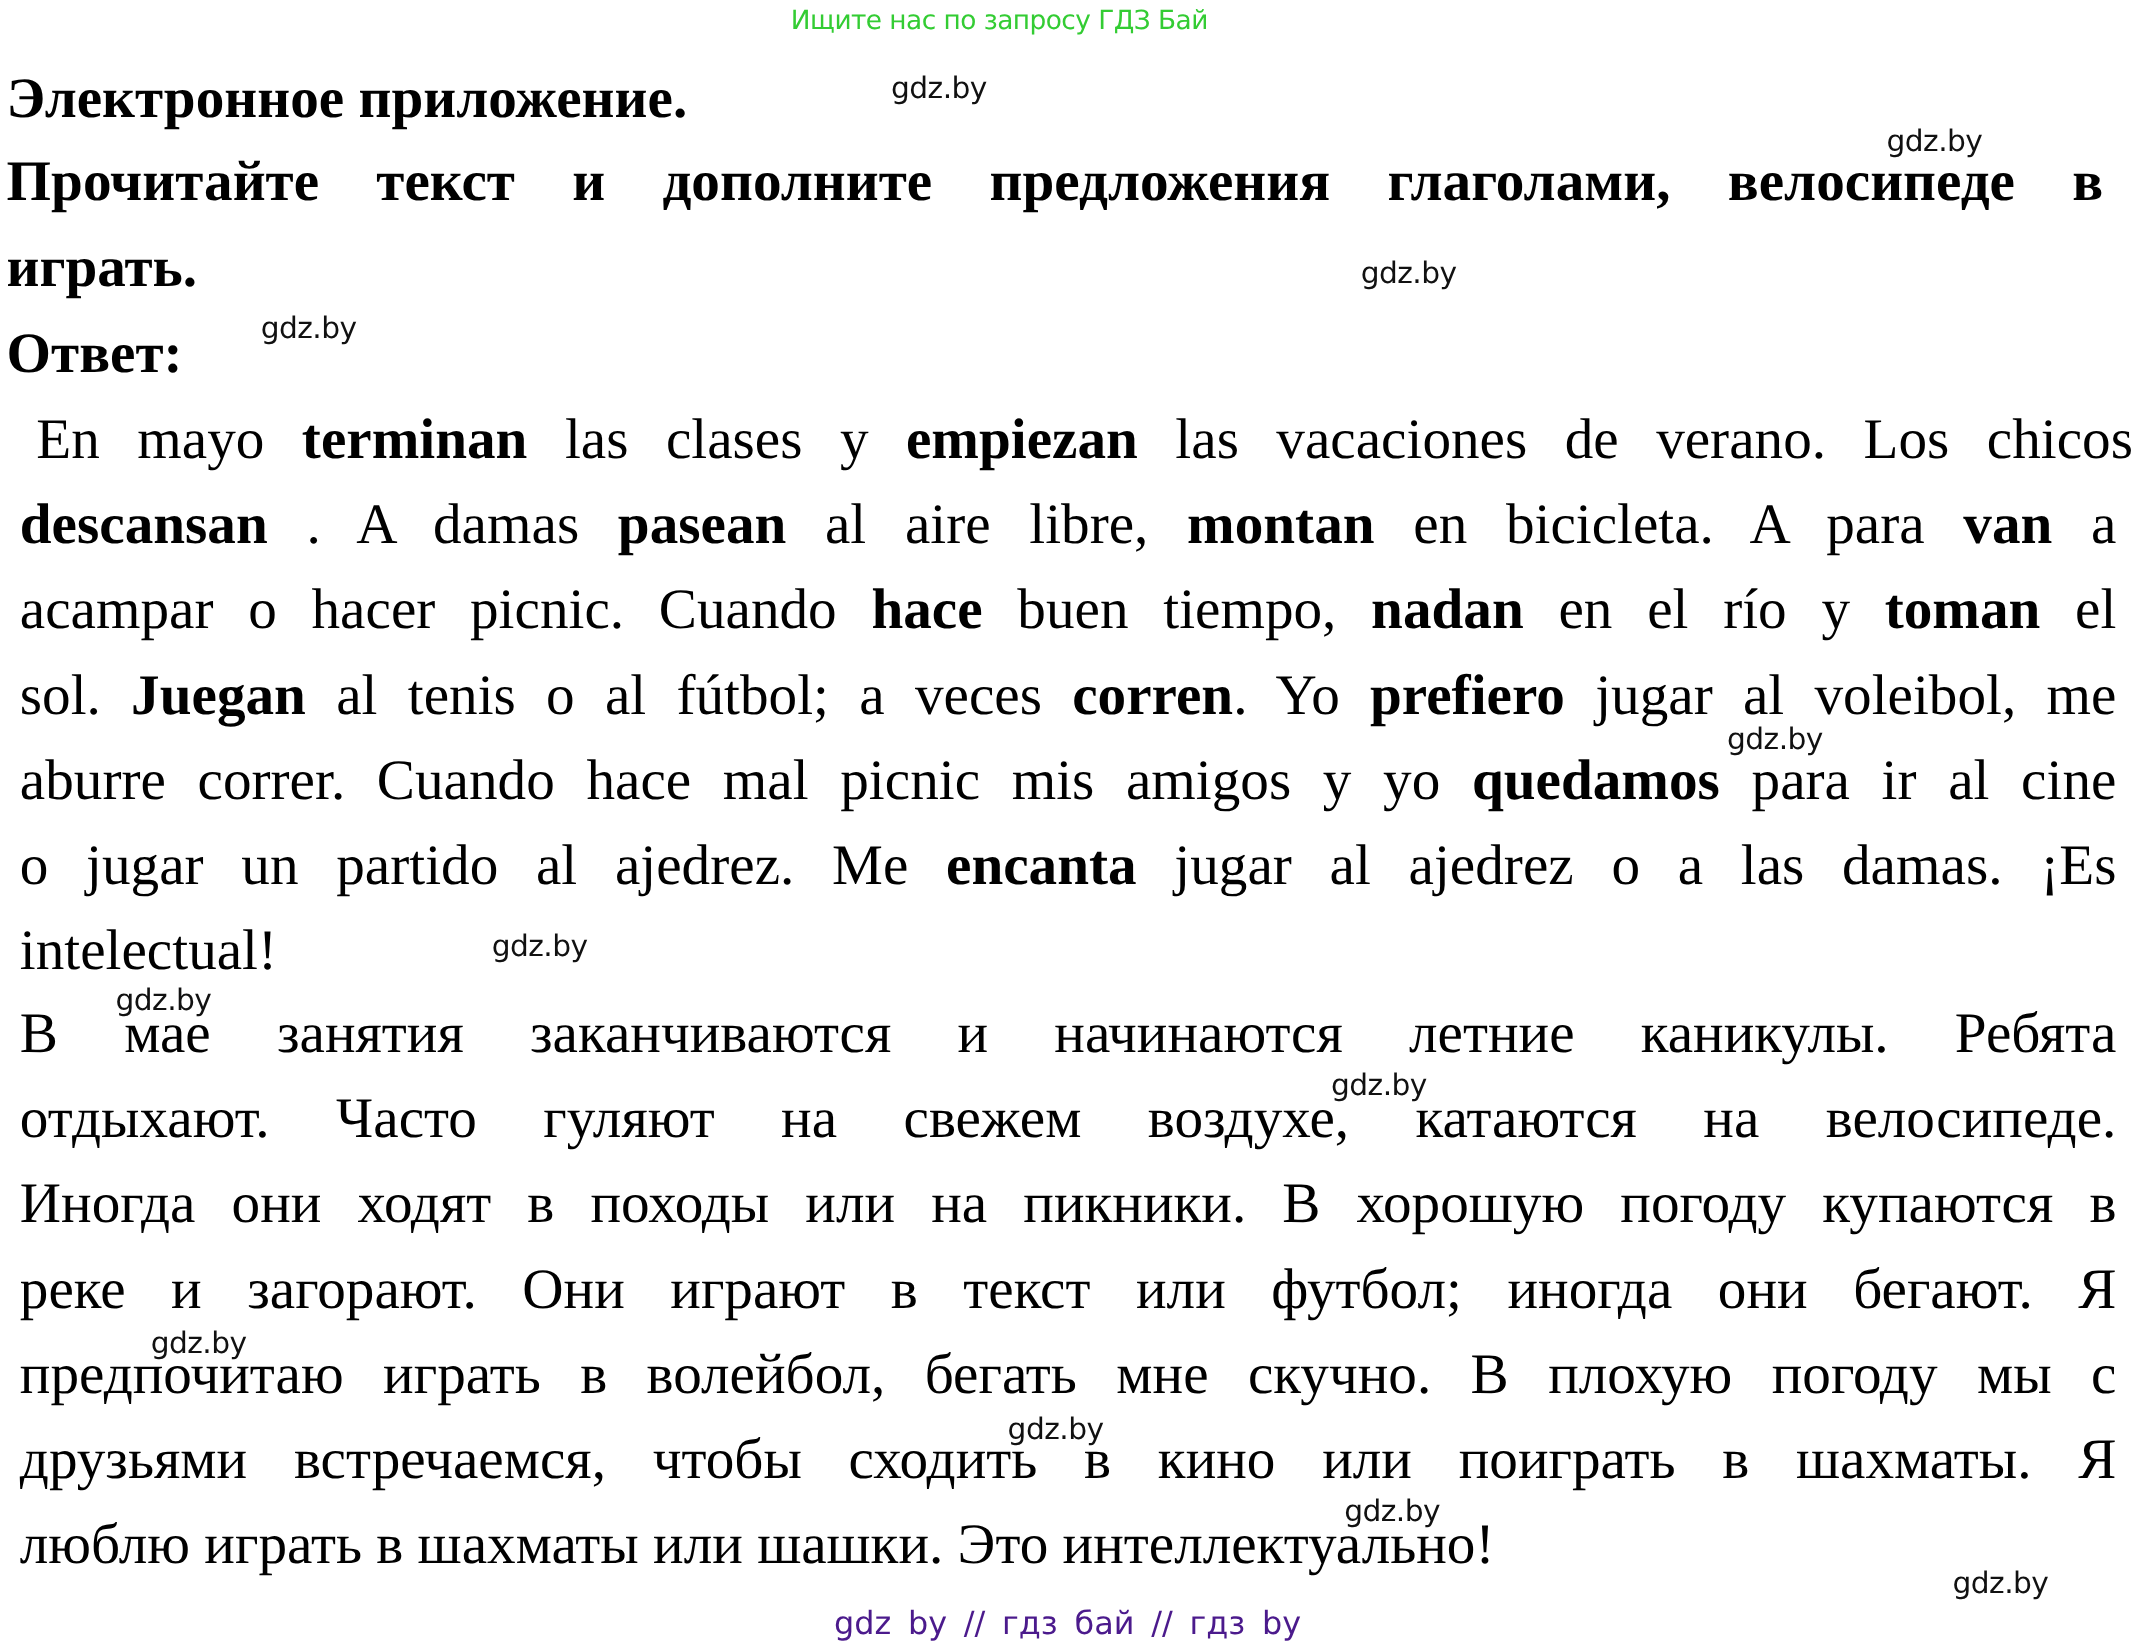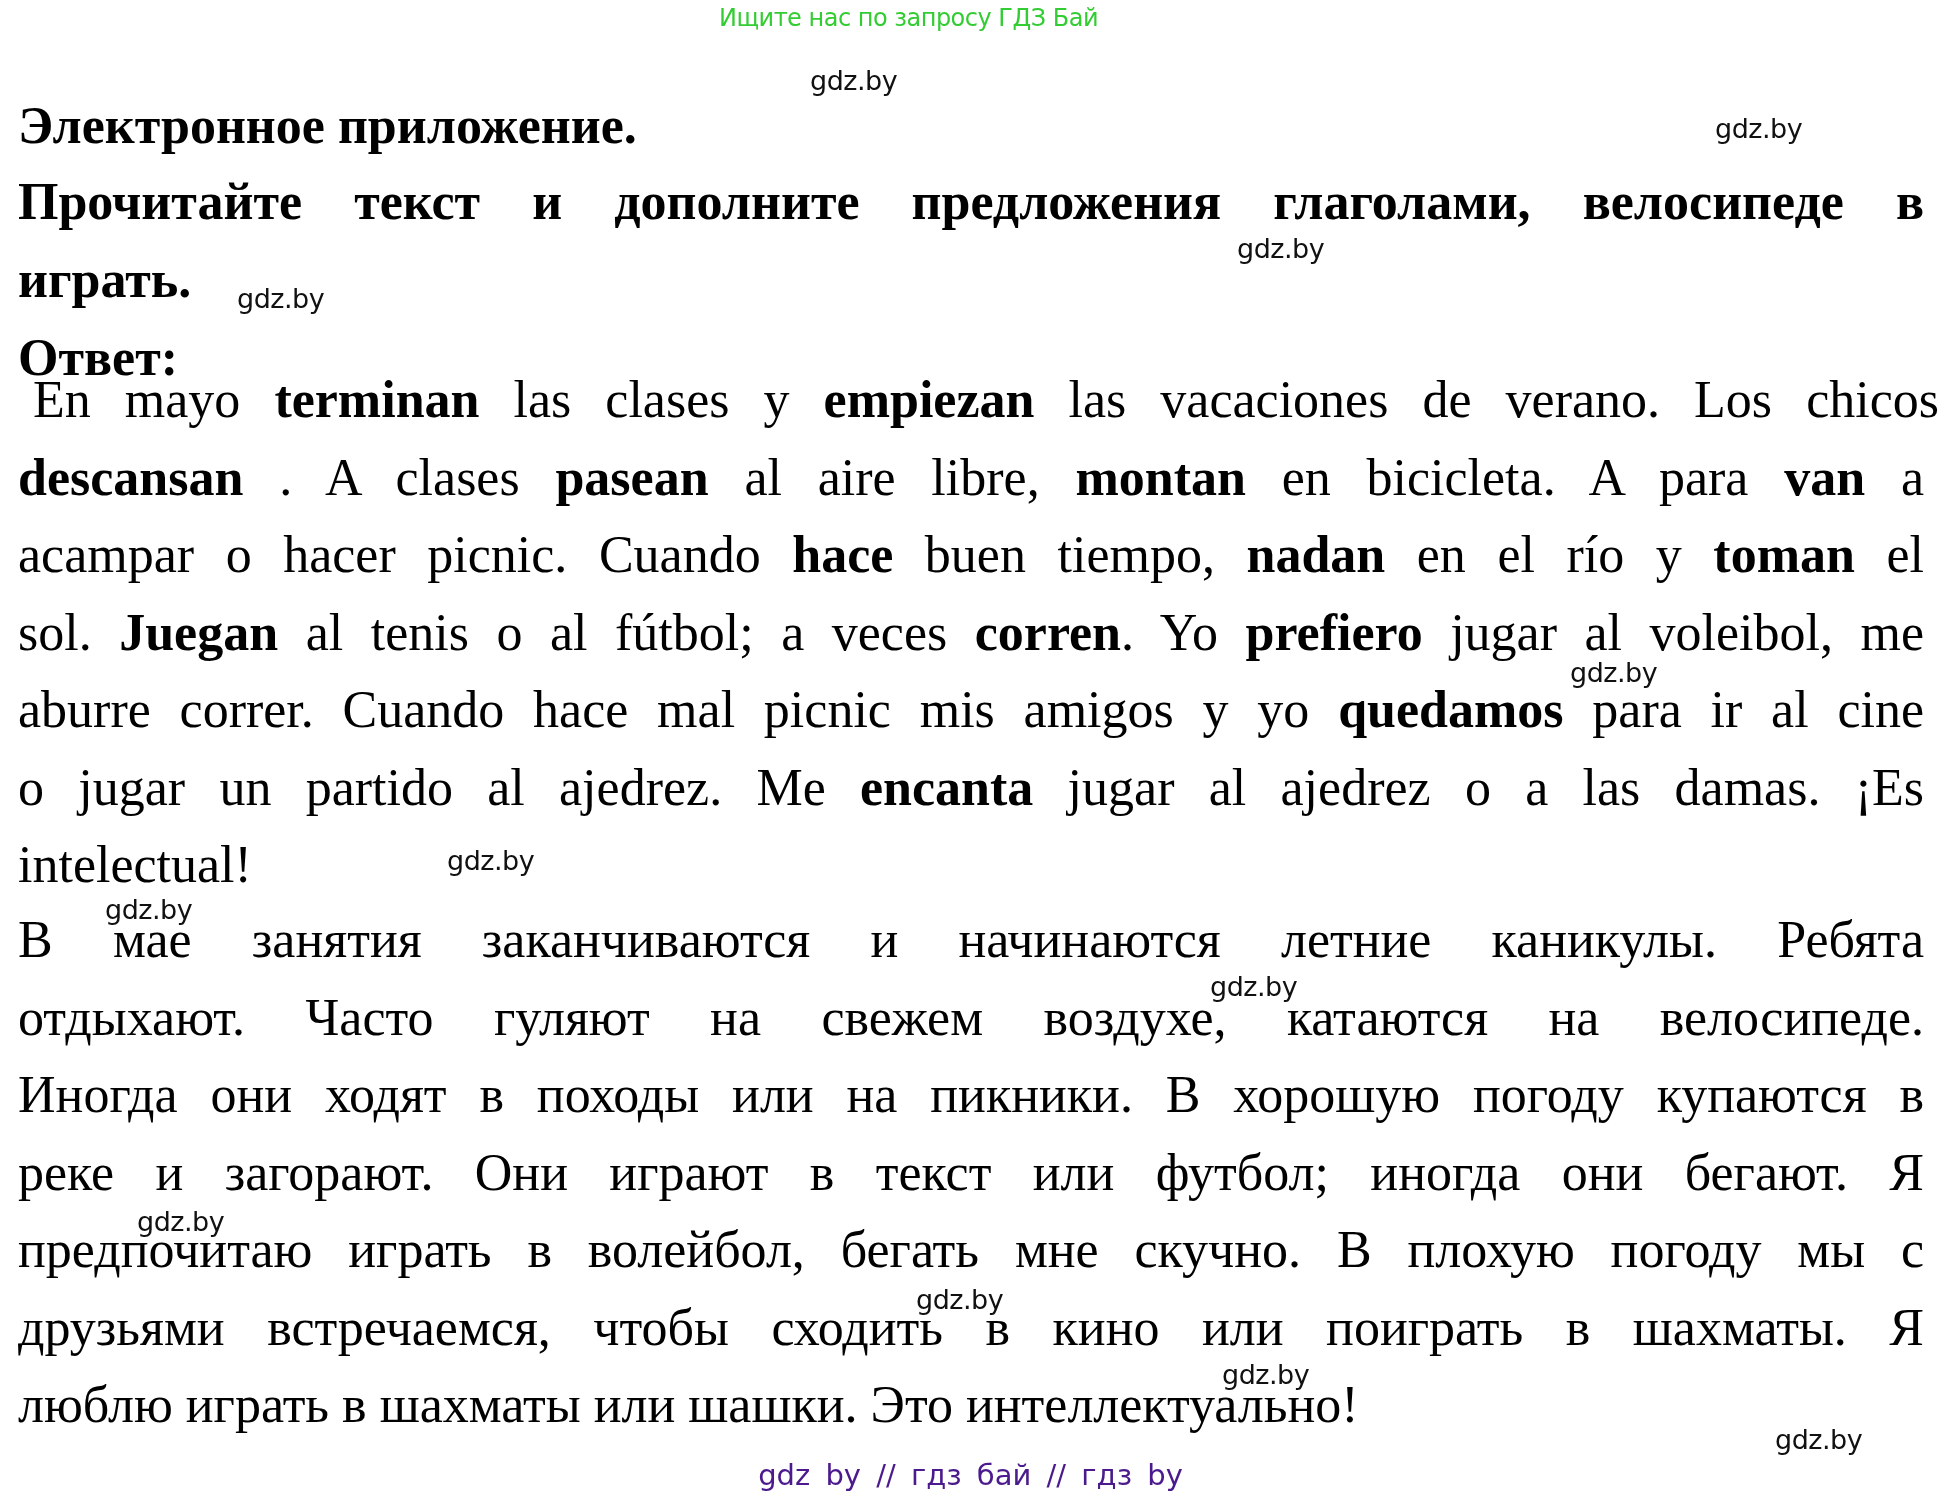--- a/index.html
+++ b/index.html
@@ -4,22 +4,22 @@
 <style>
   html, body { margin: 0; padding: 0; background: #ffffff; }
   body { width: 1941px; height: 1496px; position: relative; overflow: hidden; }
   .abs { position: absolute; white-space: nowrap; }
   .header-banner {
     left: 0; width: 1749px; top: 0; text-align: center;
     font-family: "DejaVu Sans", sans-serif; font-size: 24px; line-height: 36px;
     color: #33cc33; letter-spacing: -0.5px; margin-left: 34px;
   }
   .title {
-    left: 18px; font-family: "Liberation Serif", serif; font-weight: bold;
-    font-size: 52px; line-height: 60px; color: #000; margin-top: 36px;
+    left: 6px; font-family: "Liberation Serif", serif; font-weight: bold;
+    font-size: 52px; line-height: 60px; color: #000;
   }
   .line {
     left: 18px; width: 1906px; font-family: "Liberation Serif", serif;
     font-size: 52px; line-height: 60px; color: #000;
     text-align: justify; text-align-last: justify; white-space: normal;
     height: 62px; overflow: visible;
   }
   .line.last { text-align-last: left; }
   .line b { font-weight: bold; }
   .wm {
@@ -37,21 +37,21 @@
 
 <div class="abs header-banner">Ищите нас по запросу ГДЗ Бай</div>
 
 <div class="abs title" style="top:60px">Электронное приложение.</div>
 <div class="abs title" style="top:136px; width:1906px; text-align:justify; text-align-last:justify; white-space:normal;">Прочитайте текст и дополните предложения глаголами, велосипеде в</div>
 <div class="abs title" style="top:214px">играть.</div>
 <div class="abs title" style="top:292px">Ответ:</div>
 
 <div id="spanish">
     <div class="abs line" style="top: 370px; margin-left: 15px;"><span>En mayo </span><b>terminan</b><span> las clases y </span><b>empiezan</b><span> las vacaciones de verano. Los chicos</span></div>
-    <div class="abs line" style="top: 448px;"><b>descansan</b><span> . A clases </span><b>pasean</b><span>  al aire libre, </span><b>montan</b><span> en bicicleta. A para </span><b>van</b><span> a</span></div>
+    <div class="abs line" style="top: 448px;"><b>descansan</b><span> . A damas </span><b>pasean</b><span>  al aire libre, </span><b>montan</b><span> en bicicleta. A para </span><b>van</b><span> a</span></div>
     <div class="abs line" style="top: 525px;"><span>acampar o hacer picnic. Cuando </span><b>hace</b><span> buen tiempo, </span><b>nadan</b><span>  en el río y </span><b>toman</b><span> el</span></div>
     <div class="abs line" style="top: 603px;"><span>sol. </span><b>Juegan</b><span> al tenis o al fútbol; a veces </span><b>corren</b><span>. Yo  </span><b>prefiero</b><span> jugar al voleibol, me</span></div>
     <div class="abs line" style="top: 680px;"><span>aburre correr. Cuando hace mal picnic mis amigos y yo </span><b>quedamos</b><span> para ir al cine</span></div>
     <div class="abs line" style="top: 758px;"><span>o jugar un partido al ajedrez. Me </span><b>encanta</b><span> jugar al ajedrez o a las damas. ¡Es</span></div>
     <div class="abs line last" style="top: 835px;"><span>intelectual!</span></div>
   </div>
 <div id="russian">
     <div class="abs line" style="top: 910px;">В мае занятия заканчиваются и начинаются летние каникулы. Ребята</div>
     <div class="abs line" style="top: 988px;">отдыхают. Часто гуляют на свежем воздухе, катаются на велосипеде.</div>
     <div class="abs line" style="top: 1065px;">Иногда они ходят в походы или на пикники. В хорошую погоду купаются в</div>

